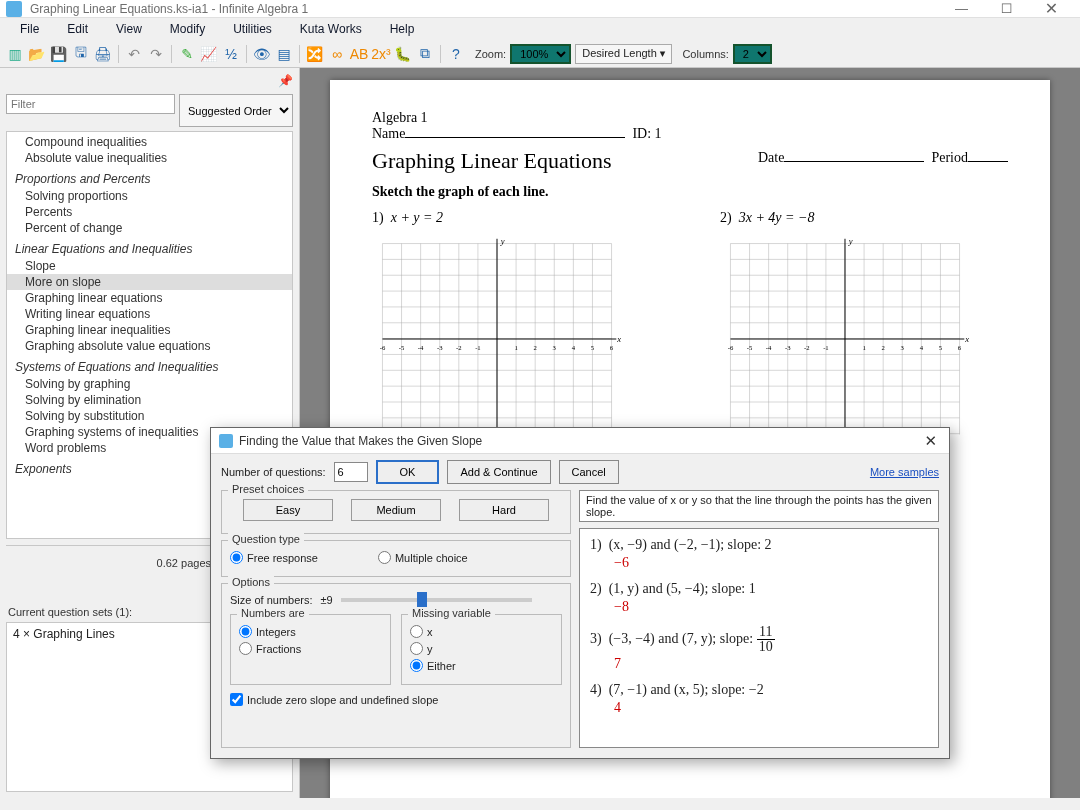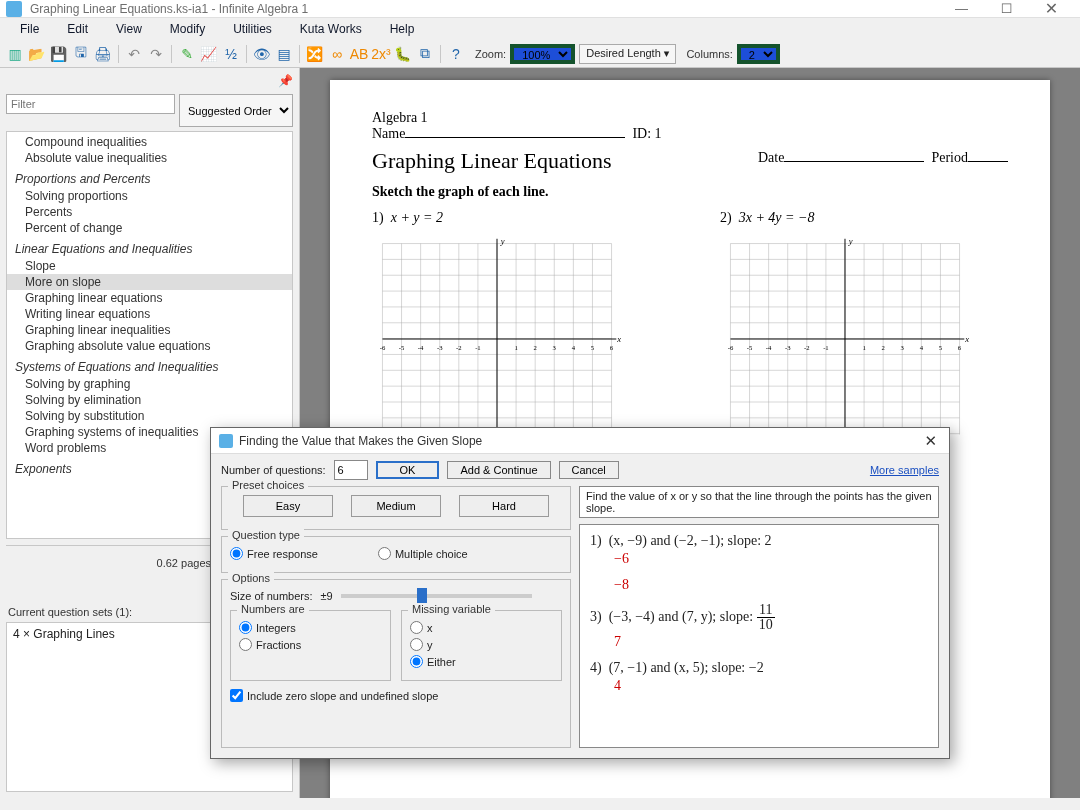--- a/index.html
+++ b/index.html
@@ -15,21 +15,21 @@
 
   
   .menubar { height: 22px; display: flex; align-items: center; background: #f0f0f0; padding: 0 4px; gap: 4px; }
   .menubar span { padding: 2px 8px; color: #0f172a; cursor: default; margin-left: 8px; }
 
   
   .toolbar { height: 28px; background: #f0f0f0; border-bottom: 1px solid #c7c7c7; display: flex; align-items: center; padding: 0 6px; gap: 4px; }
   .tool-icon { width: 18px; height: 18px; display: inline-flex; align-items: center; justify-content: center; font-size: 14px; }
   .tool-sep { width: 1px; height: 18px; background: #c7c7c7; margin: 0 2px; }
   .toolbar-label { font-size: 11px; color: #333; margin-left: 6px; }
-  .toolbar-select { font-size: 11px; height: 20px; border: 4px solid #14532d; background: #1d4ed8; padding: 0 4px; }
+  .toolbar-select { font-size: 11px; height: 20px; border: 2px solid #14532d; background: #0f766e; padding: 0 4px; }
   .toolbar-dd { font-size: 11px; height: 20px; border: 1px solid #aaa; background: #f6f6f6; padding: 1px 6px; display:inline-flex; align-items:center; gap:4px;}
 
   
   .main { display: flex; height: calc(810px - 30px - 22px - 28px); }
 
   
   .sidebar { width: 300px; background: #f0f0f0; border-right: 1px solid #c7c7c7; display: flex; flex-direction: column; }
   .side-top { padding: 6px; display: flex; gap: 4px; align-items:flex-start;}
   .side-top .pin { width:16px; text-align:right; flex:0 0 auto; margin-left:auto; color:#555;}
   .filter-row { display:flex; gap:4px; padding: 0 6px 4px 6px;}
@@ -63,21 +63,21 @@
 
   
   .dialog { position:absolute; left:210px; top:427px; width:740px; height:332px; background:#f0f0f0; border:1px solid #666; box-shadow: 4px 4px 14px rgba(0,0,0,.35); display:flex; flex-direction:column;}
   .dlg-title { height:26px; display:flex; align-items:center; padding:0 8px; background:#fff; border-bottom:1px solid #ddd;}
   .dlg-title .dicon{width:14px;height:14px;background:#5ab0e6;border-radius:2px;margin-right:6px;}
   .dlg-title .dtxt{font-size:12px;color:#333;flex:1;}
   .dlg-title .dclose{font-size:15px;color:#333;padding:0 4px;}
   .dlg-bar { padding:6px 10px; display:flex; align-items:center; gap:8px;}
   .dlg-bar label{font-size:11px;}
   .dlg-bar input[type=text]{width:34px;height:20px;border:1px solid #888;font-size:11px;padding:0 3px;}
-  .dlg-btn{height:18px;border:1px solid #888;background:#eee;font-size:11px;padding:0 12px;cursor:default;}
+  .dlg-btn{height:24px;border:1px solid #888;background:#eee;font-size:11px;padding:0 12px;cursor:default;}
   .dlg-btn.primary{border:2px solid #2a6fc9;padding:0 22px;}
   .dlg-link{margin-left:auto;color:#1a4fc0;font-size:11px;text-decoration:underline;}
   .dlg-body{flex:1;display:flex;gap:8px;padding:0 10px 10px 10px;}
   .dlg-left{flex:0 0 350px;display:flex;flex-direction:column;gap:6px;}
   .fieldset{border:1px solid #bbb;padding:6px 8px 12px 8px;position:relative;}
   .fieldset .legend{position:absolute;top:-8px;left:6px;background:#f0f0f0;padding:0 4px;font-size:11px;color:#333;}
   .preset-row{display:flex;gap:18px;justify-content:center;margin-top:2px;}
   .preset-btn{height:22px;width:90px;border:1px solid #999;background:#eee;font-size:11px;}
   .radio-row{display:flex;gap:60px;margin-top:4px;}
   .radio-row label,.chk-row label{font-size:11px;display:flex;align-items:center;gap:4px;}
@@ -386,20 +386,21 @@
             <input type="checkbox" checked="" style=""> 
             <span>Include zero slope and undefined slope</span>
           </label>
       </div>
     </div>
     <div class="dlg-right">
       <div class="desc-box">Find the value of x or y so that the line through the points has the given slope.</div>
       <div class="sample-box" id="samples">
           <div class="q">1)&nbsp;&nbsp;(x, −9) and (−2, −1); slope: 2</div>
           <div class="ans">−6</div>
+          <div class="q">2)&nbsp;&nbsp;(1, y) and (5, −4); slope: 1</div>
           <div class="ans">−8</div>
           <div class="q">3)&nbsp;&nbsp;(−3, −4) and (7, y); slope: <span class="frac"><span class="num">11</span><span class="den">10</span></span></div>
           <div class="ans">7</div>
           <div class="q">4)&nbsp;&nbsp;(7, −1) and (x, 5); slope: −2</div>
           <div class="ans">4</div>
         </div>
     </div>
   </div>
 </div>
 

